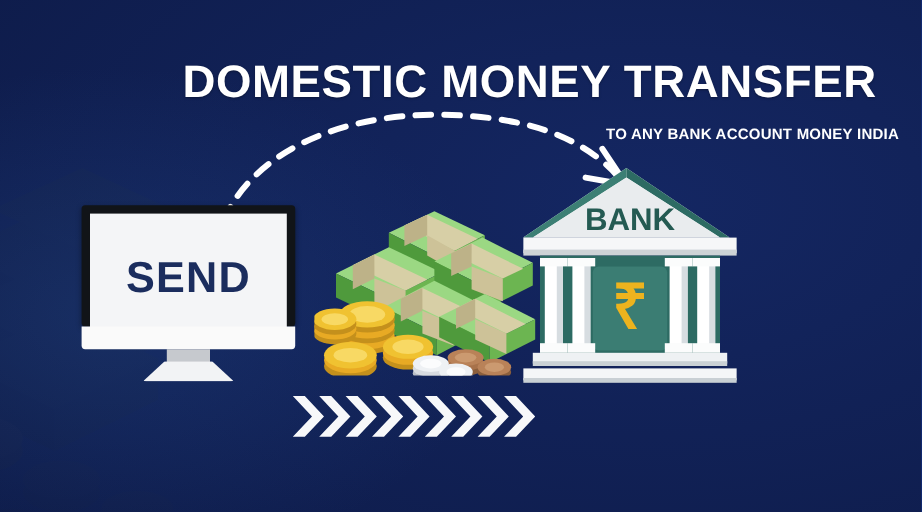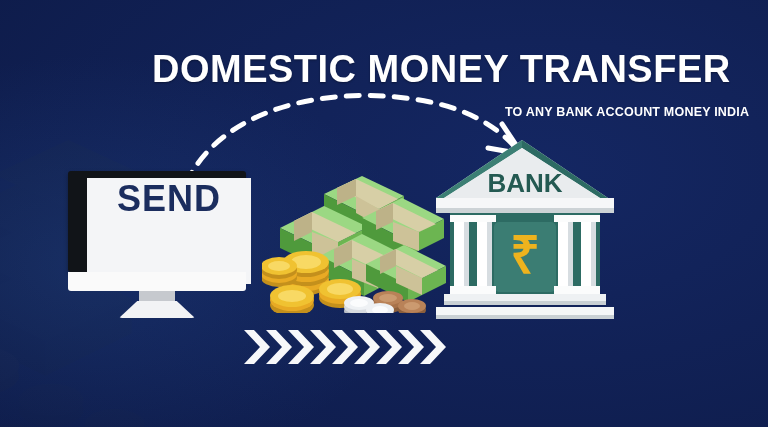--- a/index.html
+++ b/index.html
@@ -83,23 +83,22 @@
     border-radius: 3px;
     box-shadow: 0 2px 4px rgba(0,0,0,0.35);
   }
   .mon-screen {
     position: absolute;
     left: 7px; top: 7px;
     width: 164px;
     height: 106px;
     background: #f4f5f7;
     display: flex;
-    align-items: flex-start;
+    align-items: center;
     justify-content: center;
-    margin-left: 12px;
   }
   .send-text {
     font-size: 36px;
     font-weight: bold;
     color: #1b2d5e;
     letter-spacing: 1px;
   }
   .mon-chin {
     position: absolute;
     left: 0; top: 101px;

